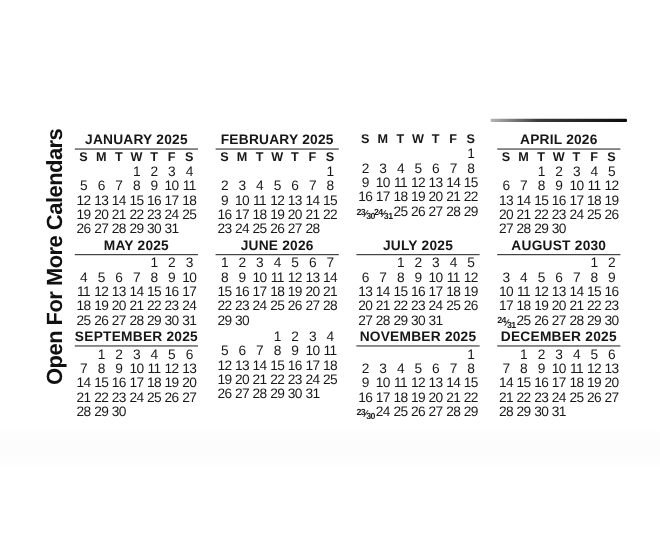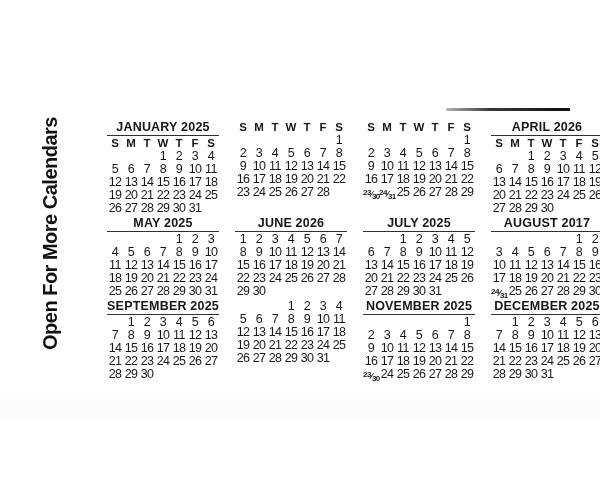--- a/index.html
+++ b/index.html
@@ -24,21 +24,21 @@
     font-size:20px;font-weight:bold;letter-spacing:-0.5px;
     text-align:center;line-height:26px;color:#111;
     white-space:nowrap;
   }
   
   #calendar-grid{
     position:absolute;left:68px;top:121px;width:496px;
     display:grid;grid-template-columns:repeat(4,112px);
     column-gap:16px;row-gap:2px;
   }
-  .month{width:112px;margin-left:39px;}
+  .month{width:112px;}
   .mtitle{
     height:14px;line-height:13px;font-size:12.5px;font-weight:bold;
     letter-spacing:0.2px;text-align:center;
     border-bottom:1.5px solid #2f2f2f;margin-bottom:1px;
     color:#161616;white-space:nowrap;
   }
   .wrow{display:flex;height:13px;line-height:13px;}
   .cell{
     width:16px;text-align:center;font-size:12.5px;letter-spacing:-0.6px;
     color:#181818;overflow:visible;white-space:nowrap;
@@ -107,20 +107,21 @@
           <span class="cell">26</span>
           <span class="cell">27</span>
           <span class="cell">28</span>
           <span class="cell">29</span>
           <span class="cell">30</span>
           <span class="cell">31</span>
           <span class="cell"></span>
         </div>
       </div>
       <div class="month">
+        <div class="mtitle">FEBRUARY 2025</div>
         <div class="wrow">
           <span class="cell hd">S</span>
           <span class="cell hd">M</span>
           <span class="cell hd">T</span>
           <span class="cell hd">W</span>
           <span class="cell hd">T</span>
           <span class="cell hd">F</span>
           <span class="cell hd">S</span>
         </div>
         <div class="wrow">
@@ -420,21 +421,21 @@
           <span class="cell">27</span>
           <span class="cell">28</span>
           <span class="cell">29</span>
           <span class="cell">30</span>
           <span class="cell">31</span>
           <span class="cell"></span>
           <span class="cell"></span>
         </div>
       </div>
       <div class="month">
-        <div class="mtitle">AUGUST 2017</div>
+        <div class="mtitle">AUGUST 2030</div>
         <div class="wrow">
           <span class="cell"></span>
           <span class="cell"></span>
           <span class="cell"></span>
           <span class="cell"></span>
           <span class="cell"></span>
           <span class="cell">1</span>
           <span class="cell">2</span>
         </div>
         <div class="wrow">

